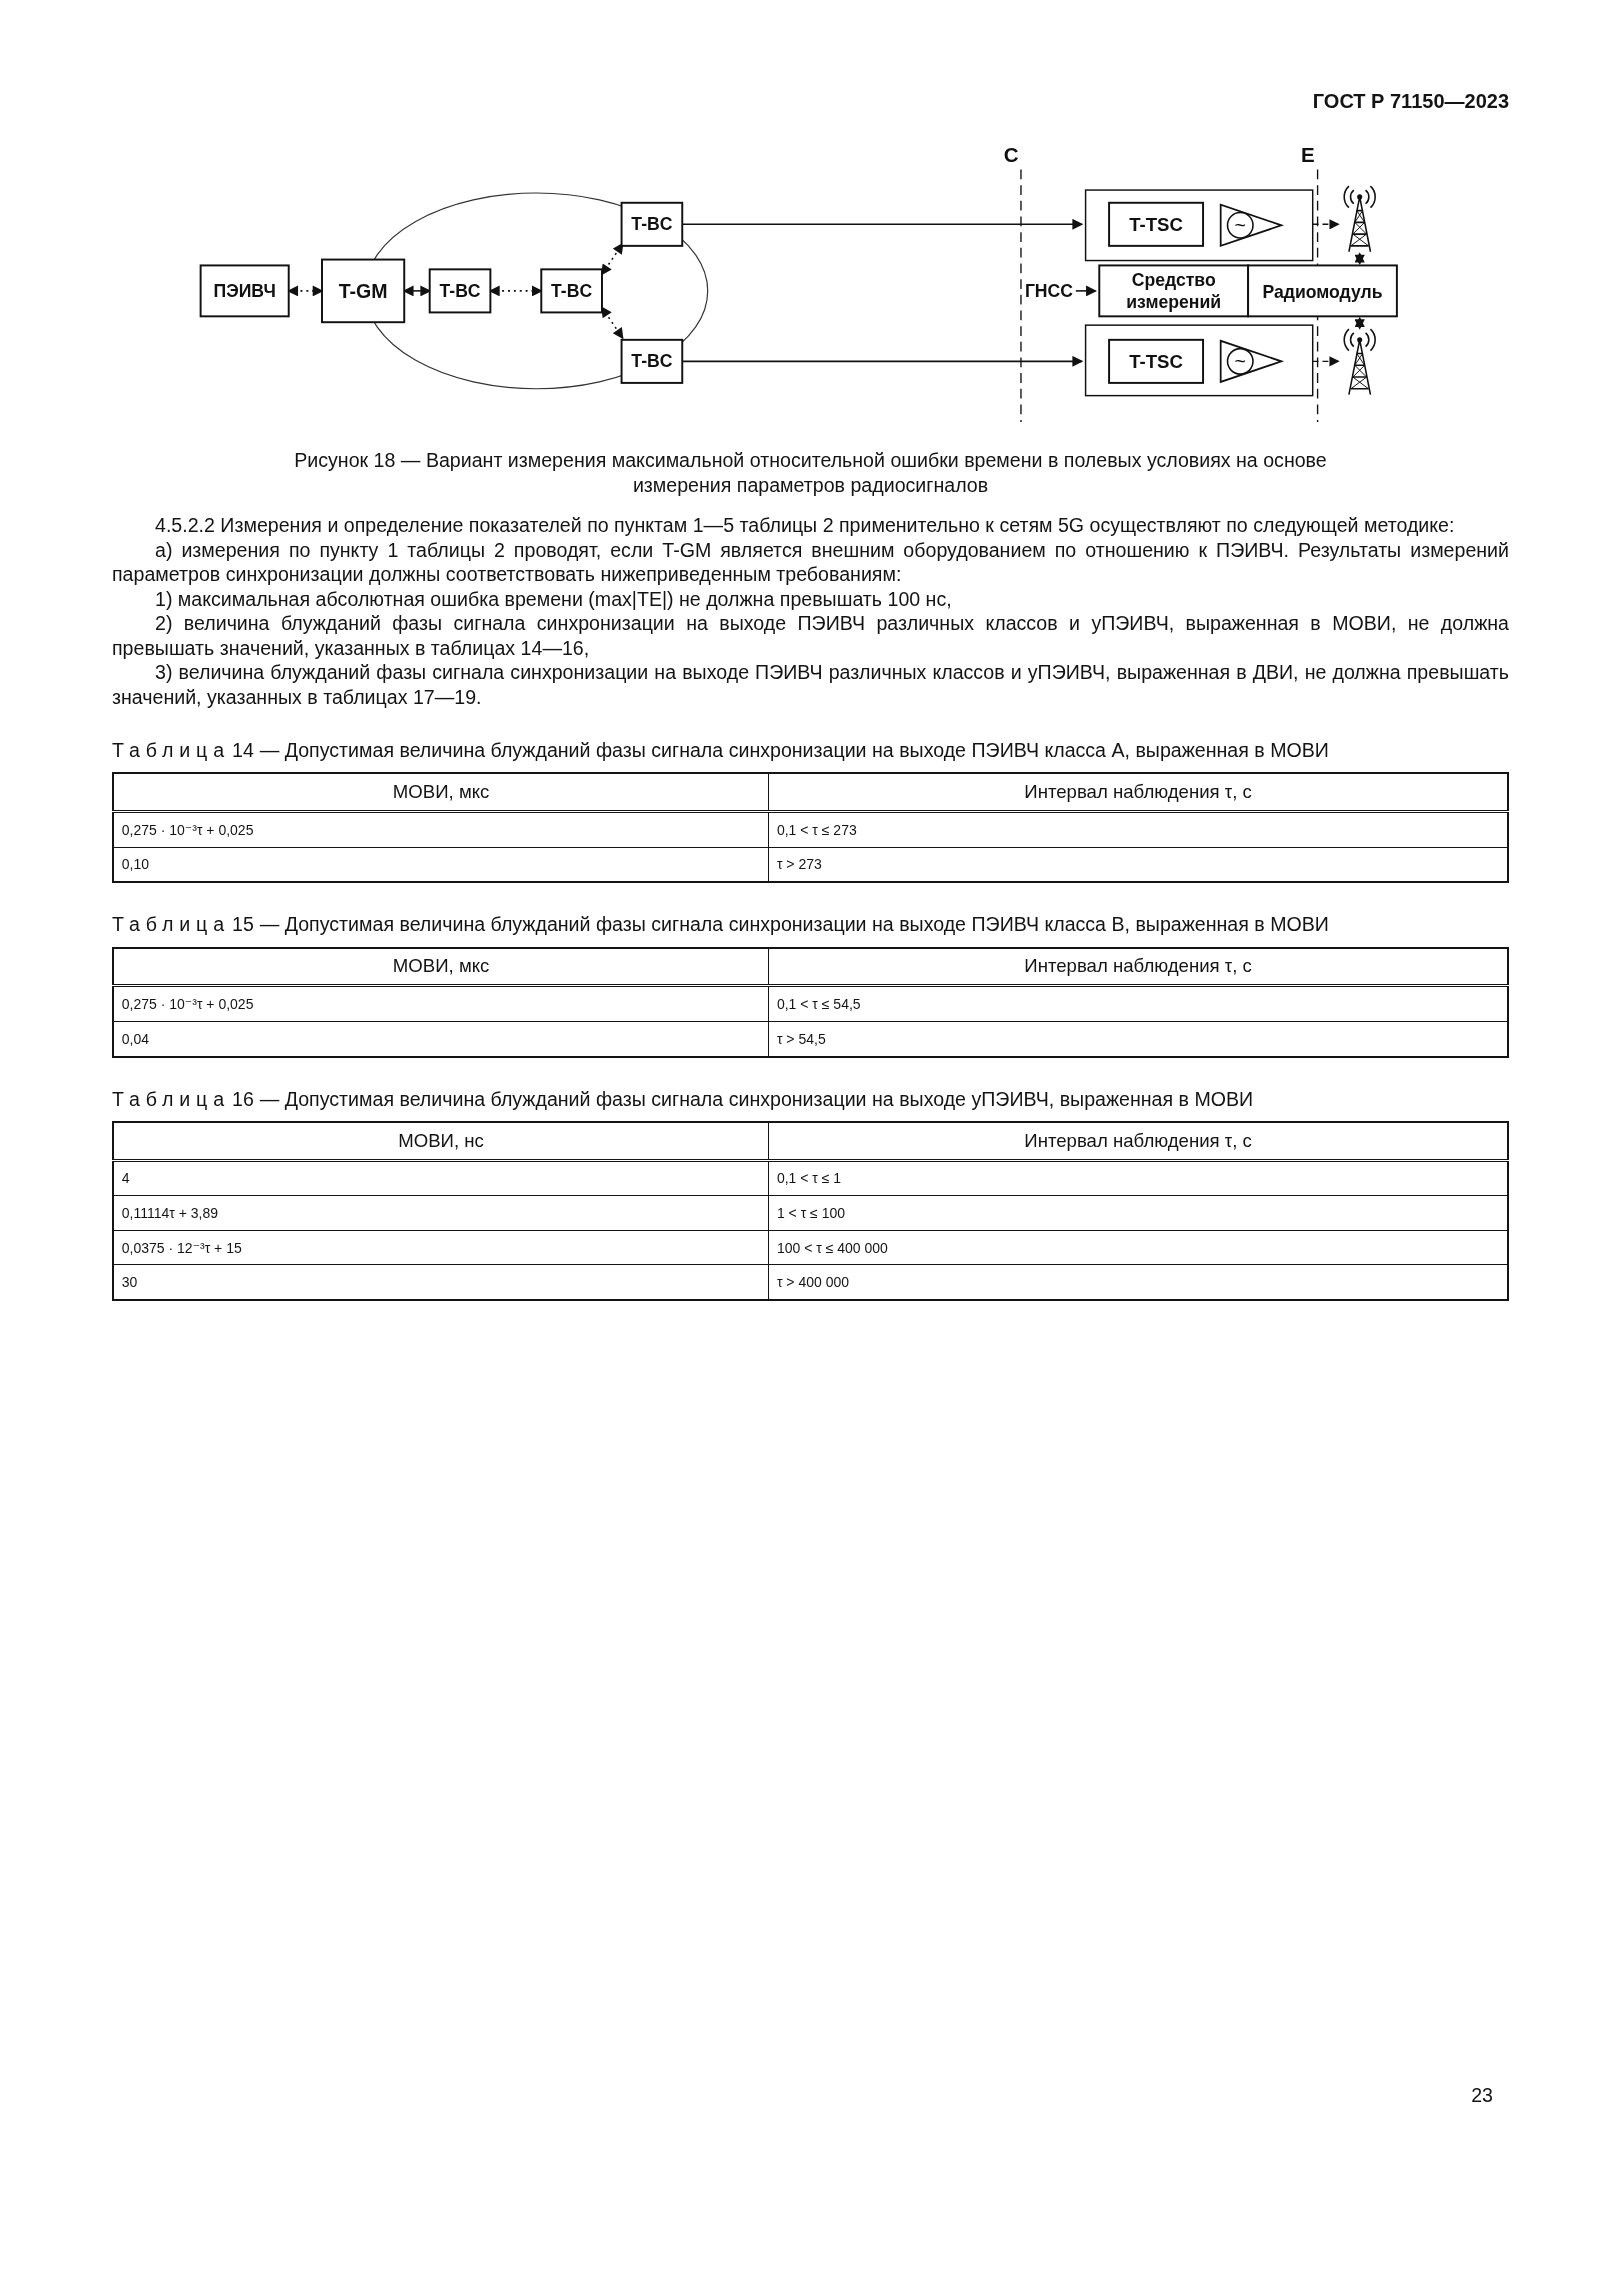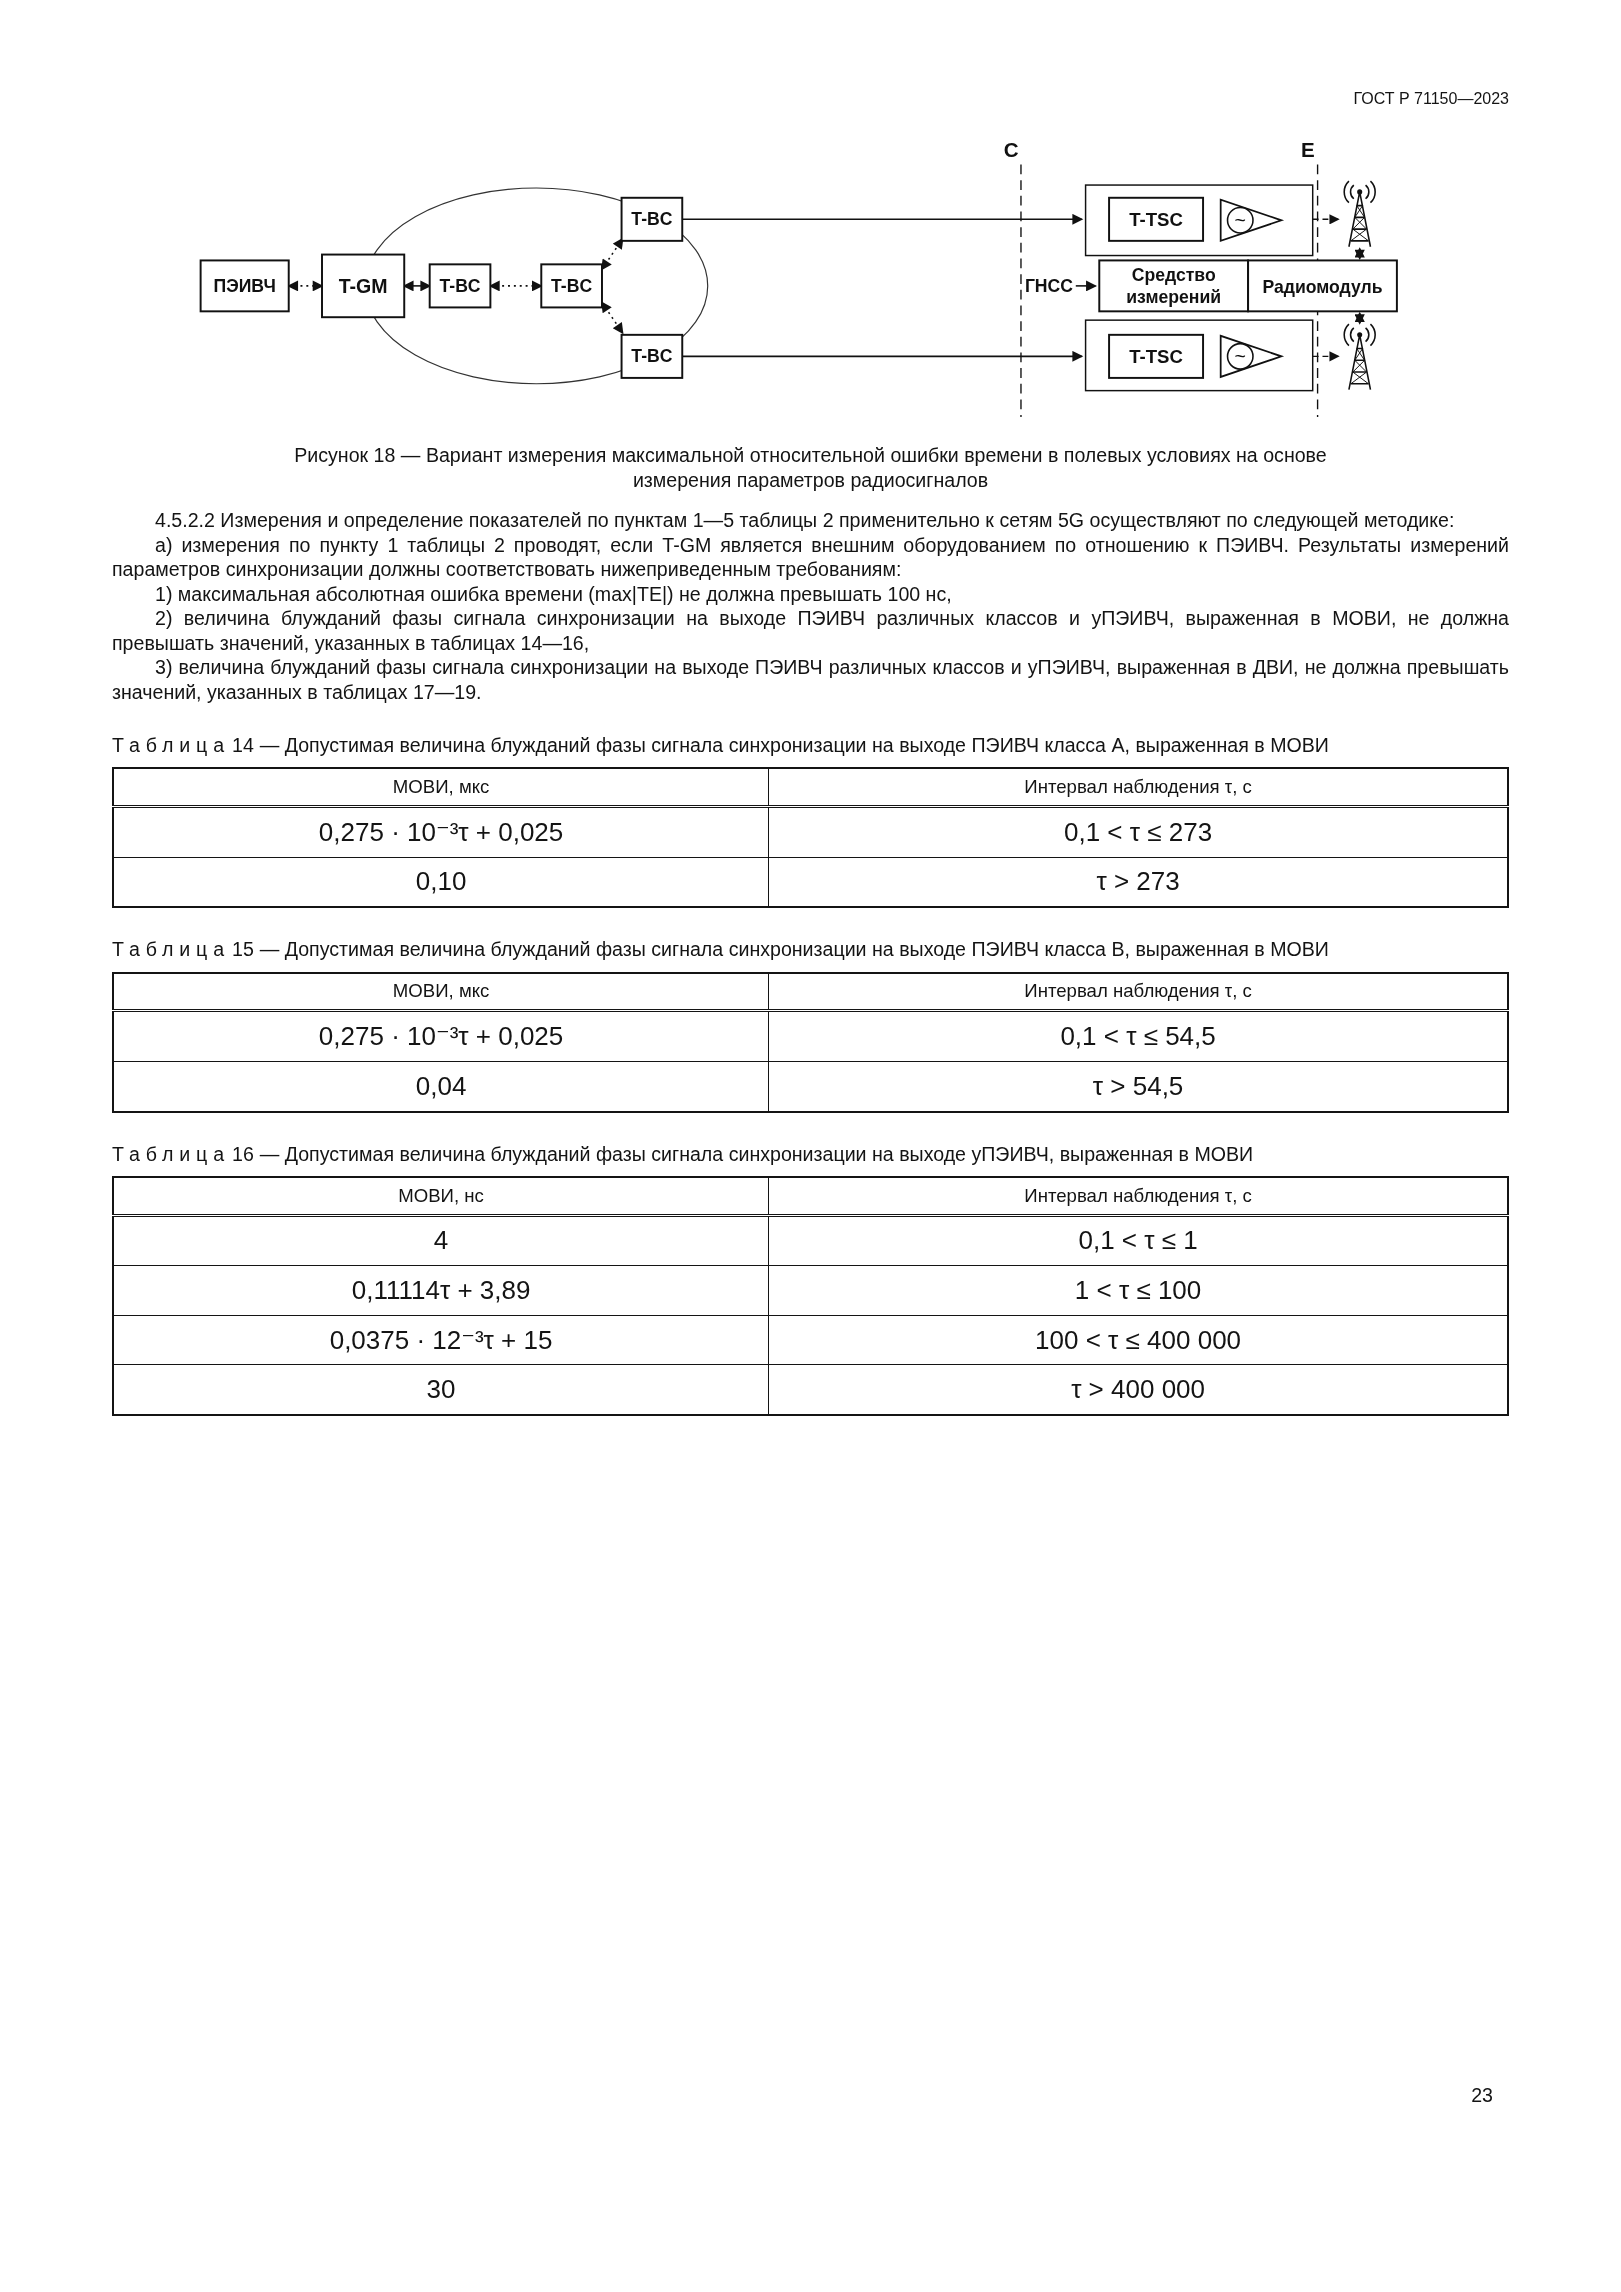--- a/index.html
+++ b/index.html
@@ -7,38 +7,38 @@
   .page {
     width: 1621px; height: 2293px;
     background: #ffffff;
     position: relative;
     margin: 0 auto;
     font-family: "Liberation Sans", "DejaVu Sans", sans-serif;
     color: #141414;
     overflow: hidden;
   }
   .content { padding: 90px 112px 0 112px; }
-  .doc-header { text-align: right; font-size: 16px; font-weight: 400; }
+  .doc-header { text-align: right; font-size: 20px; font-weight: 700; }
   .figure-wrap { margin-top: 33px; }
   svg.diagram { display: block; margin: 0 auto; font-family: "Liberation Sans", "DejaVu Sans", sans-serif; }
   .figure-caption {
     margin: 23px auto 0 auto; max-width: 1049px;
     text-align: center; font-size: 19.6px; line-height: 24.5px;
   }
   .body-text { margin-top: 16px; font-size: 19.6px; line-height: 24.5px; }
   .body-text p { margin: 0; text-indent: 43px; text-align: justify; }
   .table-caption { margin: 29px 0 9.8px 0; font-size: 19.6px; line-height: 24.5px; text-align: justify; }
   .table-caption .tword { letter-spacing: 0.3em; }
   .table-caption .tnum { margin: 0 5.9px 0 2px; }
   table.gost { width: 100%; border-collapse: collapse; border: 2px solid #141414; table-layout: fixed; }
   table.gost th {
     font-weight: 400; font-size: 18.6px; padding: 6.9px 7.8px;
     border: 1.5px solid #141414; border-bottom: 3.9px double #141414; text-align: center;
   }
-  table.gost td { font-size: 26px; padding: 8.8px 7.8px; border: 1.5px solid #141414; text-align: center; }
+  table.gost td { font-size: 14px; padding: 8.8px 7.8px; border: 1.5px solid #141414; }
   .pagenum { position: absolute; right: 128px; top: 2084px; font-size: 19.6px; }
 </style>
 </head>
 <body>
 
 <div class="page">
   <div class="content">
 
     <div class="doc-header">
       <span>ГОСТ Р 71150—2023</span>

